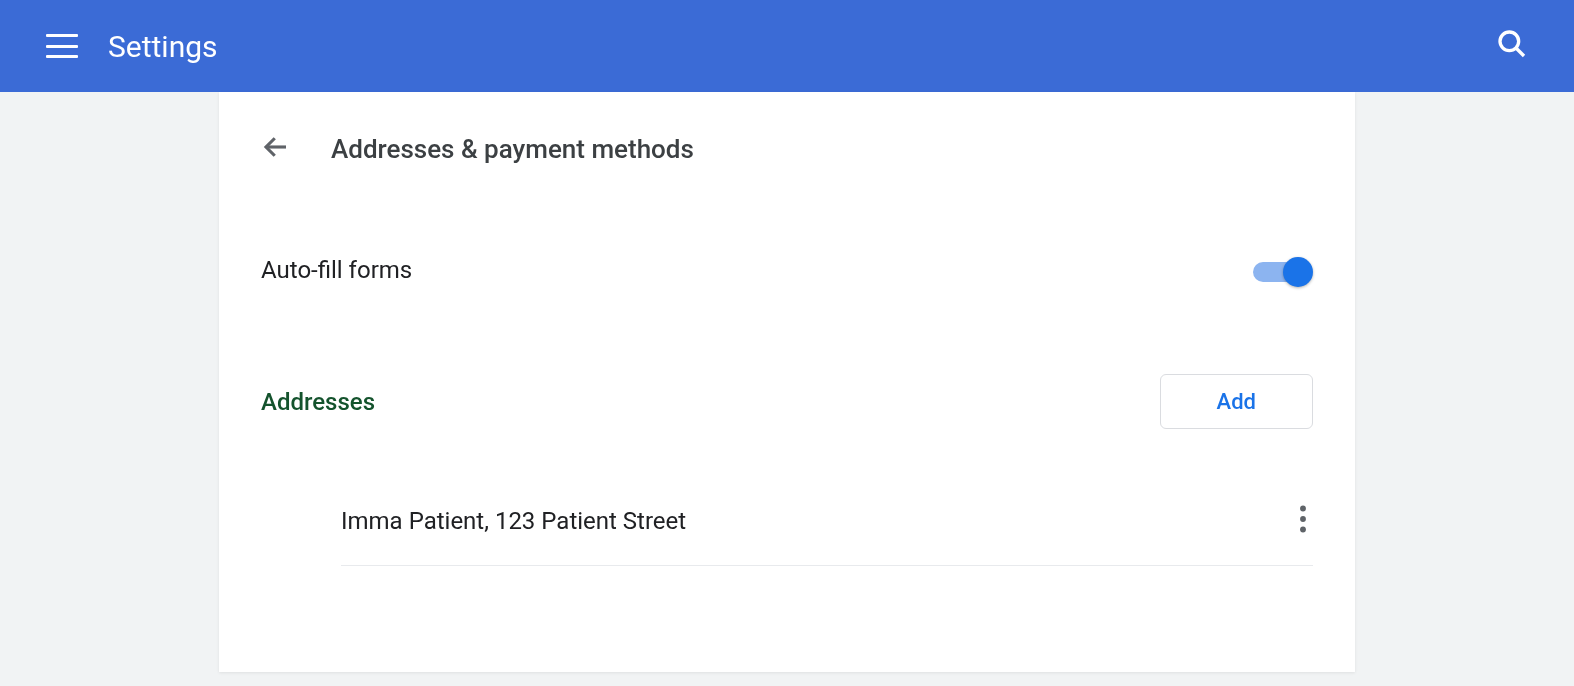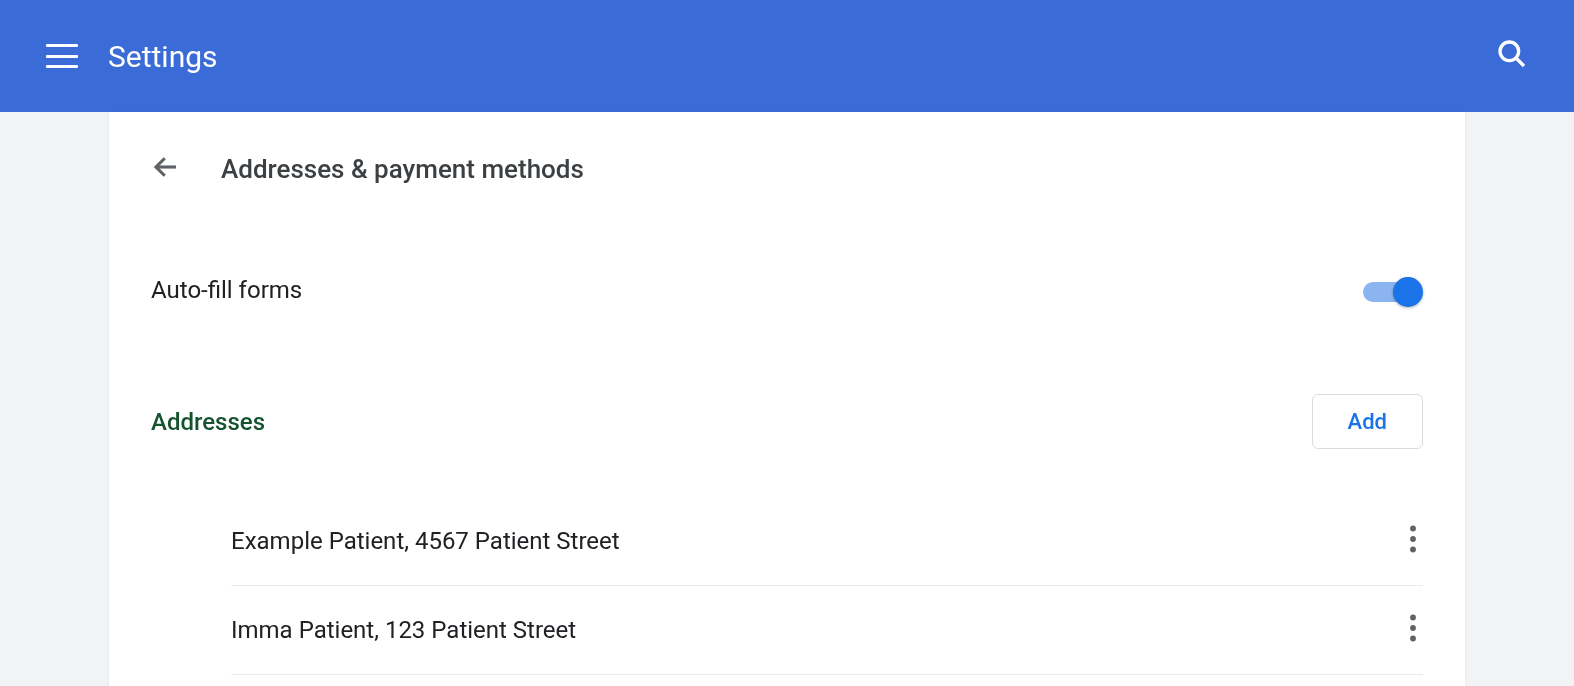--- a/index.html
+++ b/index.html
@@ -9,21 +9,21 @@
       font-family: Roboto, Arial, sans-serif;
     }
     body {
       background: #f1f3f4;
       width: 1574px;
       height: 686px;
       overflow: hidden;
     }
     .header {
       background: #3b6bd6;
-      height: 112px;
+      height: 92px;
       display: flex;
       align-items: center;
       padding: 0 46px;
       justify-content: space-between;
     }
     .header-left {
       display: flex;
       align-items: center;
       gap: 30px;
     }
@@ -43,21 +43,21 @@
     .header-title {
       color: white;
       font-size: 30px;
       font-weight: 400;
     }
     .search-icon {
       cursor: pointer;
     }
     .content-card {
       background: white;
-      width: 1356px;
+      width: 1136px;
       margin: 0 auto;
       min-height: 580px;
       padding: 40px 42px 0 42px;
       box-shadow: 0 1px 3px rgba(0,0,0,0.08);
     }
     .page-header {
       display: flex;
       align-items: center;
       gap: 40px;
       margin-bottom: 90px;
@@ -117,21 +117,21 @@
       color: #14532d;
       font-size: 24px;
       font-weight: 500;
     }
     .add-button {
       border: 1px solid #dadce0;
       background: white;
       color: #1a73e8;
       font-size: 22px;
       font-weight: 500;
-      padding: 14px 35px;
+      padding: 14px 56px;
       border-radius: 6px;
       cursor: pointer;
     }
     .address-list {
       padding-left: 80px;
     }
     .address-row {
       display: flex;
       align-items: center;
       justify-content: space-between;
@@ -186,30 +186,20 @@
       <div class="toggle-thumb"></div>
     </div>
   </div>
 
   <div class="section-header">
     <div class="section-title">Addresses</div>
     <button class="add-button">Add</button>
   </div>
 
   <div class="address-list">
-    <div class="address-row">
-      <div class="address-text">Example Patient, 4567 Patient Street</div>
-      <div class="more-icon">
-        <svg width="8" height="28" viewBox="0 0 6 24" fill="#5f6368">
-          <circle cx="3" cy="3" r="2.5"></circle>
-          <circle cx="3" cy="12" r="2.5"></circle>
-          <circle cx="3" cy="21" r="2.5"></circle>
-        </svg>
-      </div>
-    </div>
     <div class="address-row">
       <div class="address-text">Imma Patient, 123 Patient Street</div>
       <div class="more-icon">
         <svg width="8" height="28" viewBox="0 0 6 24" fill="#5f6368">
           <circle cx="3" cy="3" r="2.5"></circle>
           <circle cx="3" cy="12" r="2.5"></circle>
           <circle cx="3" cy="21" r="2.5"></circle>
         </svg>
       </div>
     </div>

